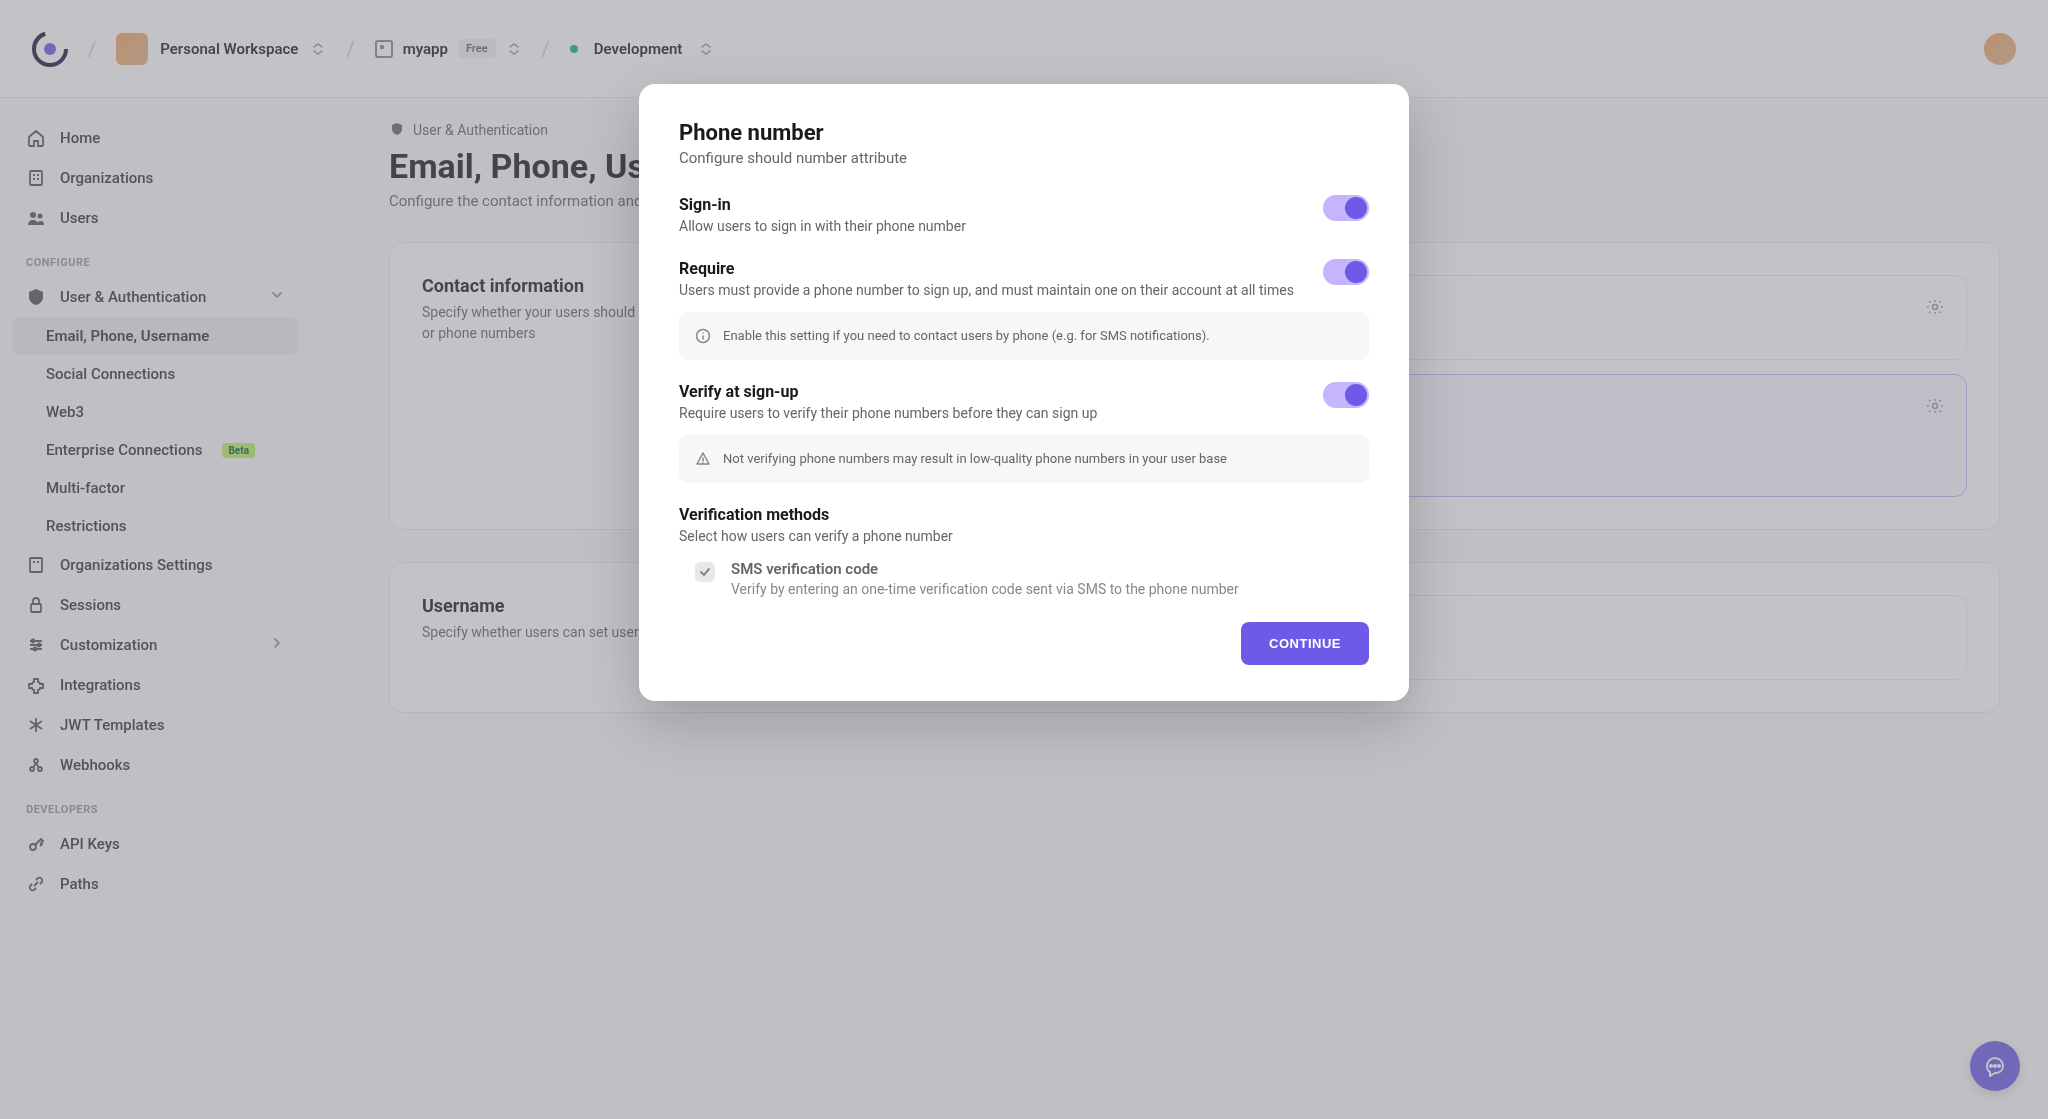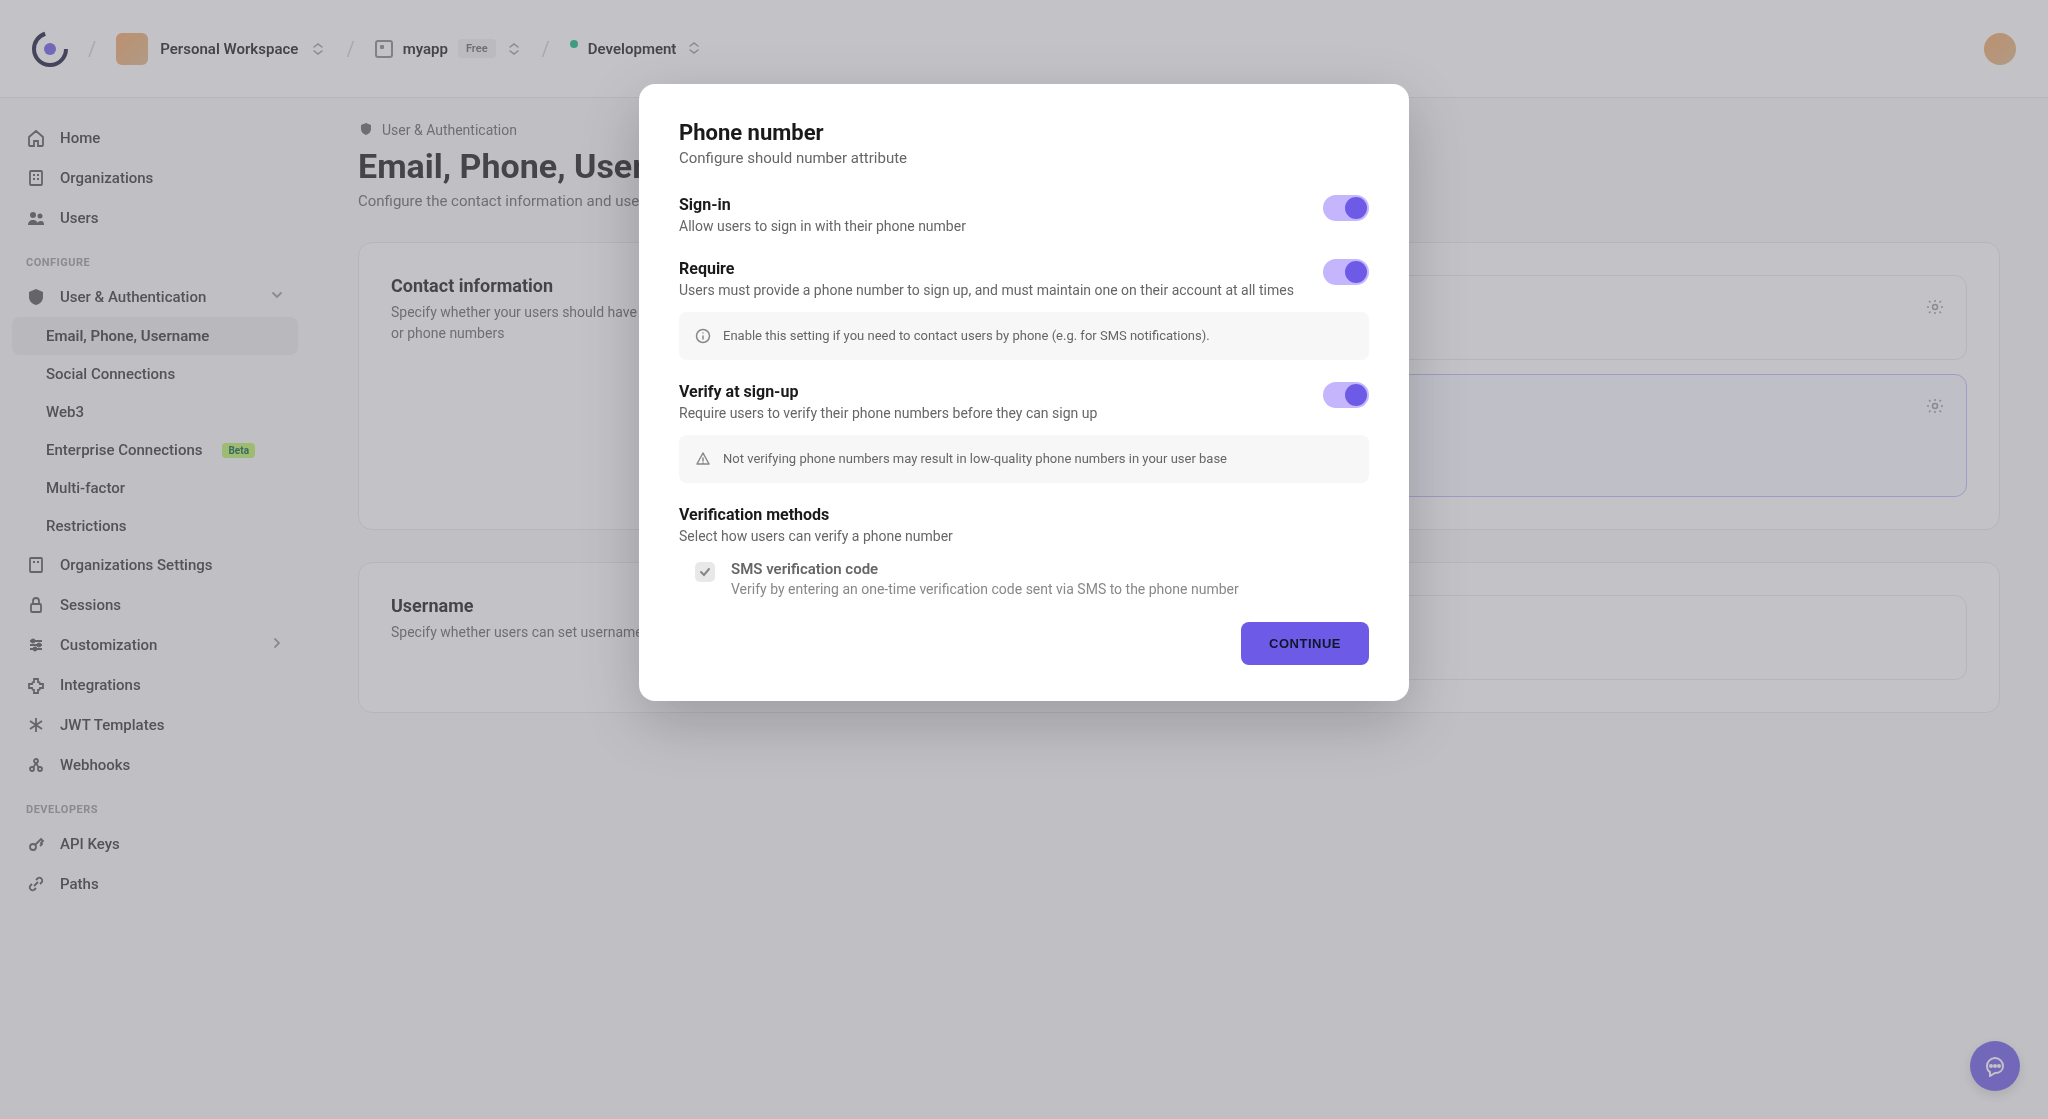--- a/index.html
+++ b/index.html
@@ -10,26 +10,26 @@
 .crumb-sep { color: #d0d0d0; margin: 0 20px; font-size: 20px; }
 .workspace-crumb { display: flex; align-items: center; gap: 12px; cursor: pointer; }
 .ws-avatar { width: 32px; height: 32px; border-radius: 6px; background: linear-gradient(135deg, #f4a460, #deb887); }
 .ws-name { font-weight: 600; font-size: 15px; }
 .chev-ud { width: 16px; height: 16px; color: #999; }
 .app-crumb { display: flex; align-items: center; gap: 10px; }
 .app-icon { width: 18px; height: 18px; border: 2px solid #888; border-radius: 3px; position: relative; }
 .app-icon::after { content: ''; position: absolute; left: 3px; top: 3px; width: 4px; height: 4px; background: #888; border-radius: 1px; }
 .app-name { font-weight: 600; font-size: 15px; }
 .badge-free { background: #f0f0f0; color: #666; font-size: 11px; font-weight: 600; padding: 3px 8px; border-radius: 4px; }
-.env-crumb { display: flex; gap: 10px; }
+.env-crumb { display: flex; align-items: center; gap: 16px; }
 .env-dot { width: 8px; height: 8px; border-radius: 50%; background: #10b981; }
 .env-name { font-weight: 600; font-size: 15px; }
 .header-right { margin-left: auto; }
 .user-avatar { width: 32px; height: 32px; border-radius: 50%; background: linear-gradient(135deg, #f4a460, #deb887); }
-.body-wrap { display: flex; height: calc(100% - 98px); }
+.body-wrap { display: flex; height: calc(100% - 98px); gap: 31px; }
 .sidebar { width: 310px; padding: 20px 12px; overflow-y: auto; }
 .nav-item { display: flex; align-items: center; gap: 14px; padding: 10px 14px; border-radius: 8px; cursor: pointer; font-size: 15px; font-weight: 500; color: #333; }
 .nav-item.active { background: #ededed; font-weight: 600; }
 .nav-icon { width: 20px; height: 20px; display: flex; align-items: center; justify-content: center; color: #555; }
 .nav-icon svg { width: 20px; height: 20px; }
 .nav-section { font-size: 11px; font-weight: 700; letter-spacing: .5px; color: #999; text-transform: uppercase; padding: 18px 14px 8px; }
 .nav-sub { padding-left: 34px; }
 .nav-badge { background: #bef264; color: #065f46; font-size: 10px; font-weight: 700; padding: 2px 6px; border-radius: 4px; margin-left: 6px; }
 .nav-chev { margin-left: auto; color: #999; }
 .main { flex: 1; padding: 24px 48px; overflow-y: auto; }
@@ -67,21 +67,21 @@
 .modal-section-text p { font-size: 14px; color: #666; line-height: 1.4; }
 .toggle { width: 46px; height: 26px; border-radius: 13px; background: #c4b5fd; position: relative; cursor: pointer; flex-shrink: 0; }
 .toggle.on::after { content: ''; position: absolute; right: 2px; top: 2px; width: 22px; height: 22px; border-radius: 50%; background: #6d5be8; }
 .info-box { background: #f7f7f8; border-radius: 8px; padding: 14px 16px; display: flex; gap: 12px; margin-top: 12px; font-size: 13px; color: #666; line-height: 1.5; }
 .info-box svg { width: 16px; height: 16px; flex-shrink: 0; margin-top: 2px; color: #888; }
 .modal .checkbox-mini { width: 20px; height: 20px; border-radius: 5px; background: #e8e8e8; display: flex; align-items: center; justify-content: center; color: #888; flex-shrink: 0; margin-top: 2px; }
 .verification-option { display: flex; gap: 16px; padding-left: 16px; margin-top: 14px; }
 .verification-text h5 { font-size: 15px; font-weight: 600; color: #666; margin-bottom: 2px; }
 .verification-text p { font-size: 14px; color: #888; line-height: 1.4; }
 .modal-footer { display: flex; justify-content: flex-end; margin-top: 20px; }
-.btn-continue { background: #6d5be8; color: #0f172a; border: none; padding: 14px 28px; border-radius: 8px; font-size: 13px; font-weight: 700; letter-spacing: .5px; cursor: pointer; }
+.btn-continue { background: #6d5be8; color: #ffffff; border: none; padding: 14px 28px; border-radius: 8px; font-size: 13px; font-weight: 700; letter-spacing: .5px; cursor: pointer; }
 </style>
 </head>
 <body>
 
 <div class="header">
   <div class="logo">
     <svg viewBox="0 0 36 36">
         <circle cx="18" cy="18" r="16" fill="none" stroke="#1a1a3a" stroke-width="4" stroke-dasharray="70 30"></circle>
         <circle cx="18" cy="18" r="6" fill="#6d5be8"></circle>
       </svg>

